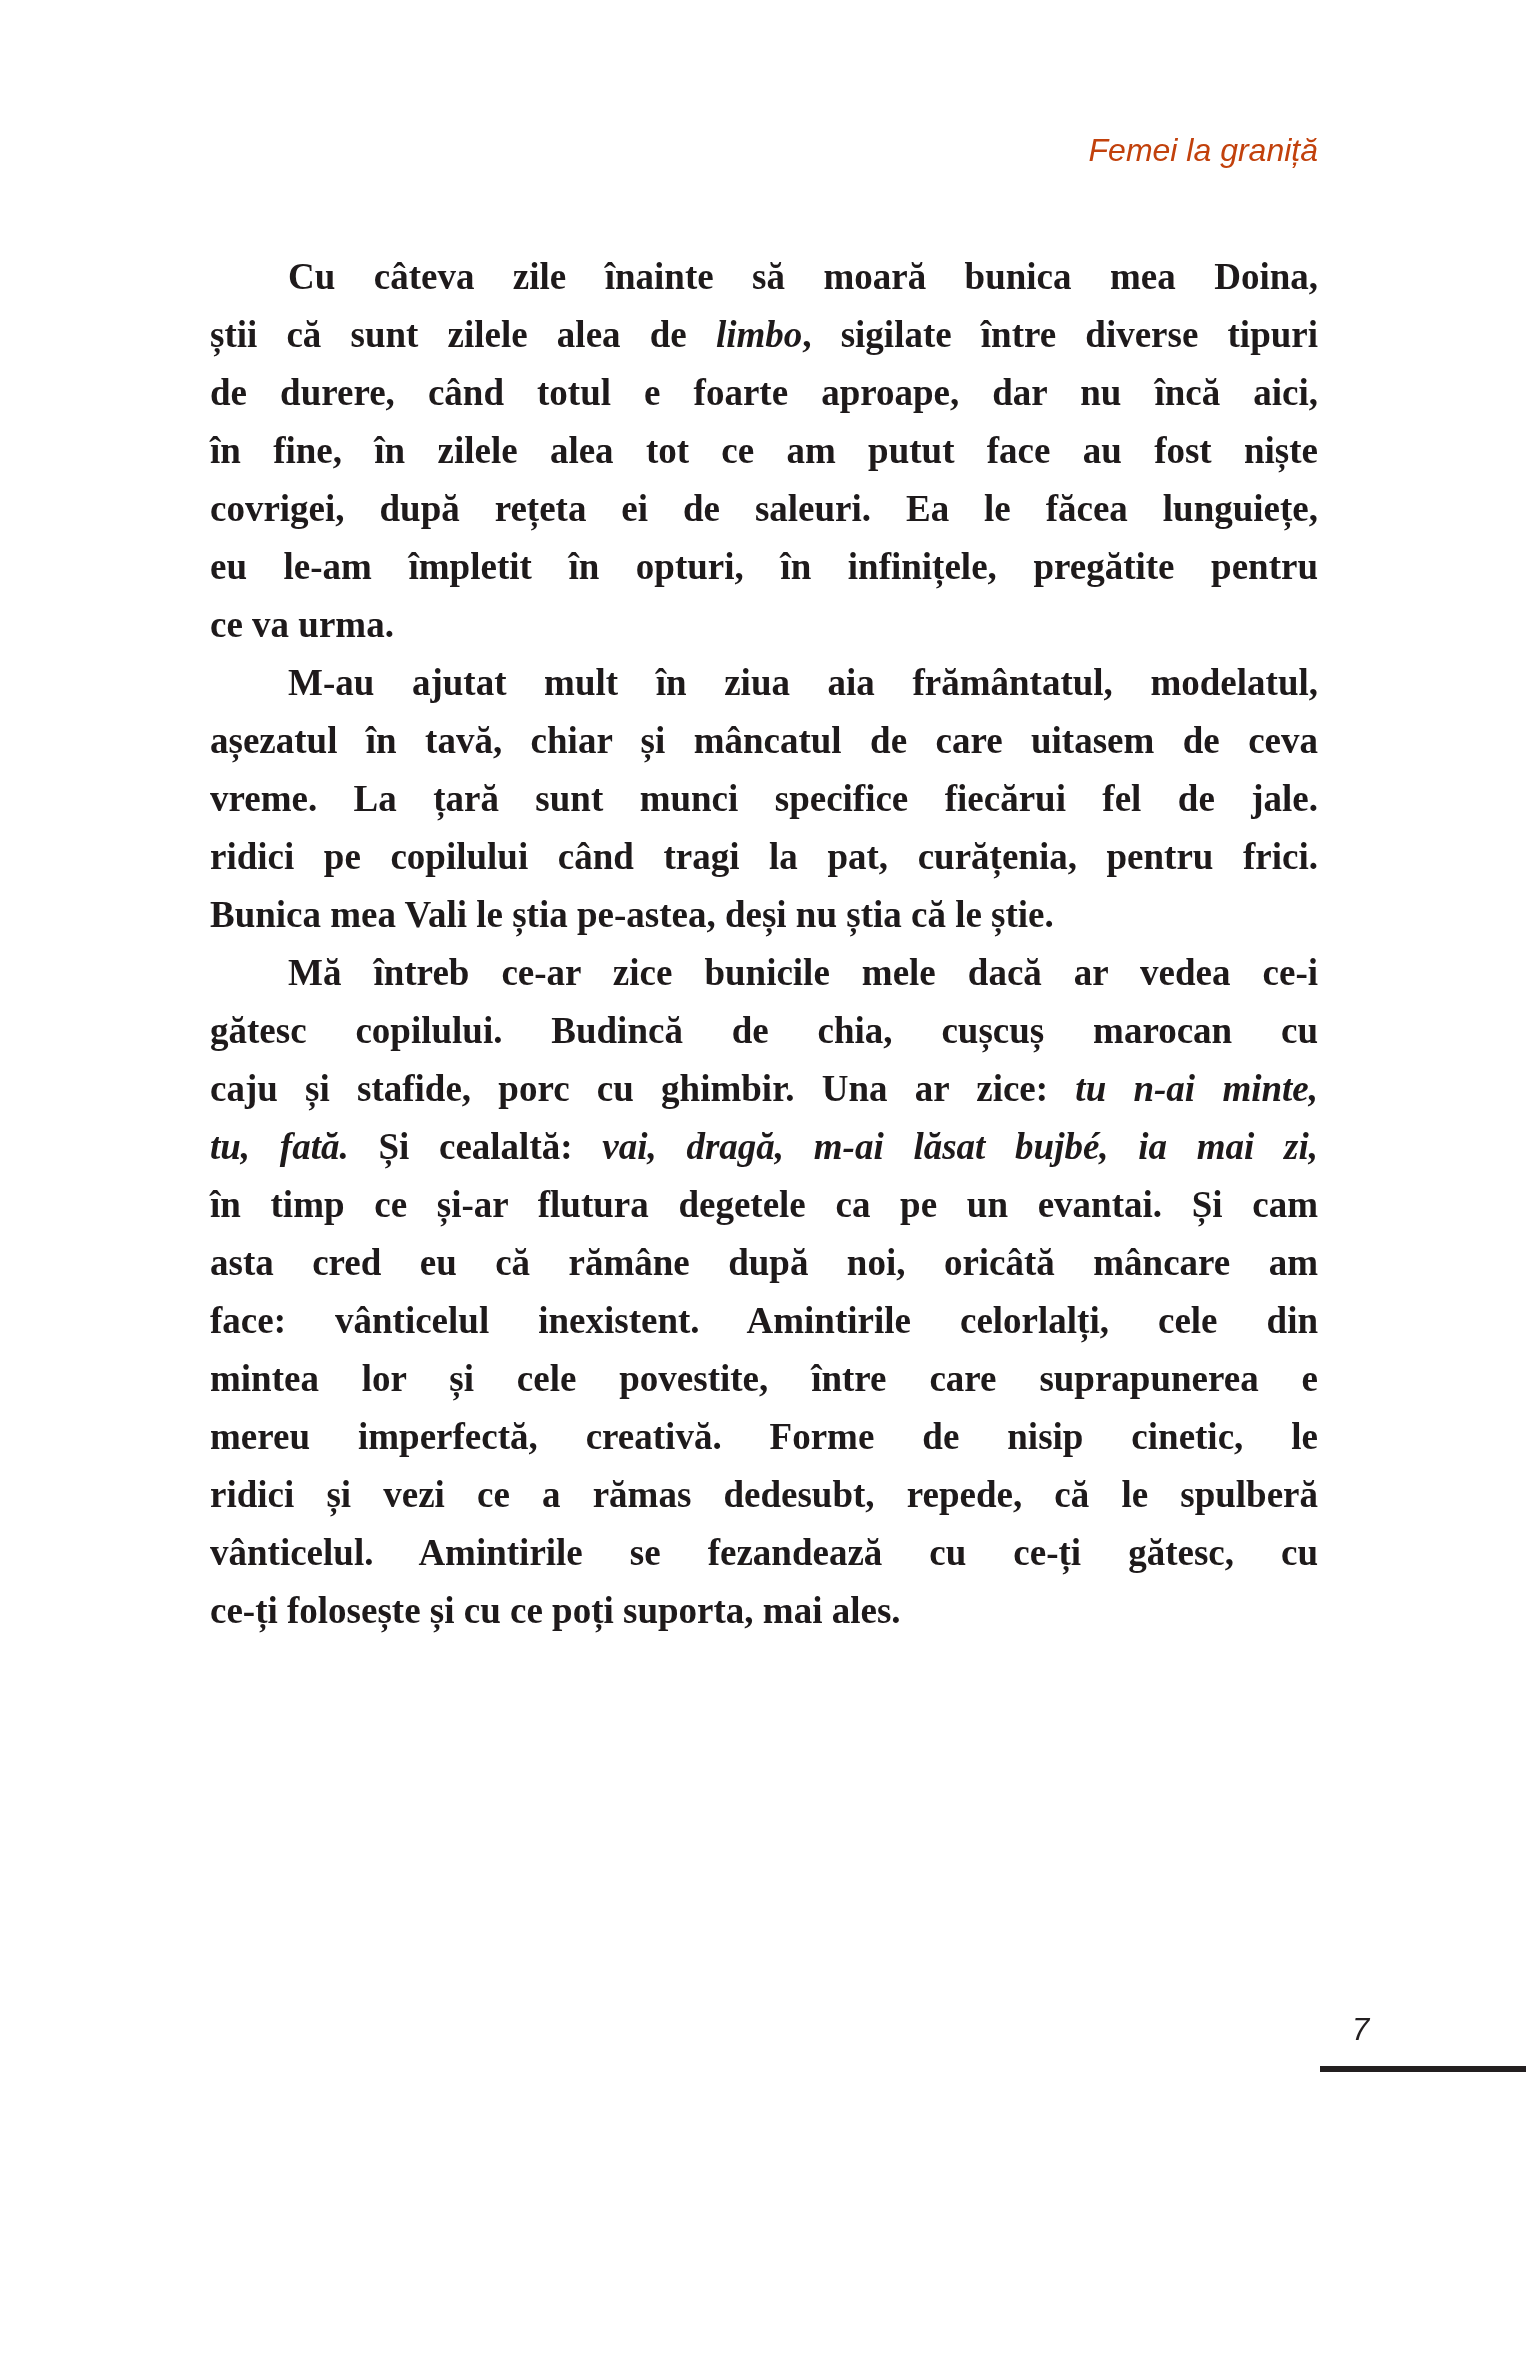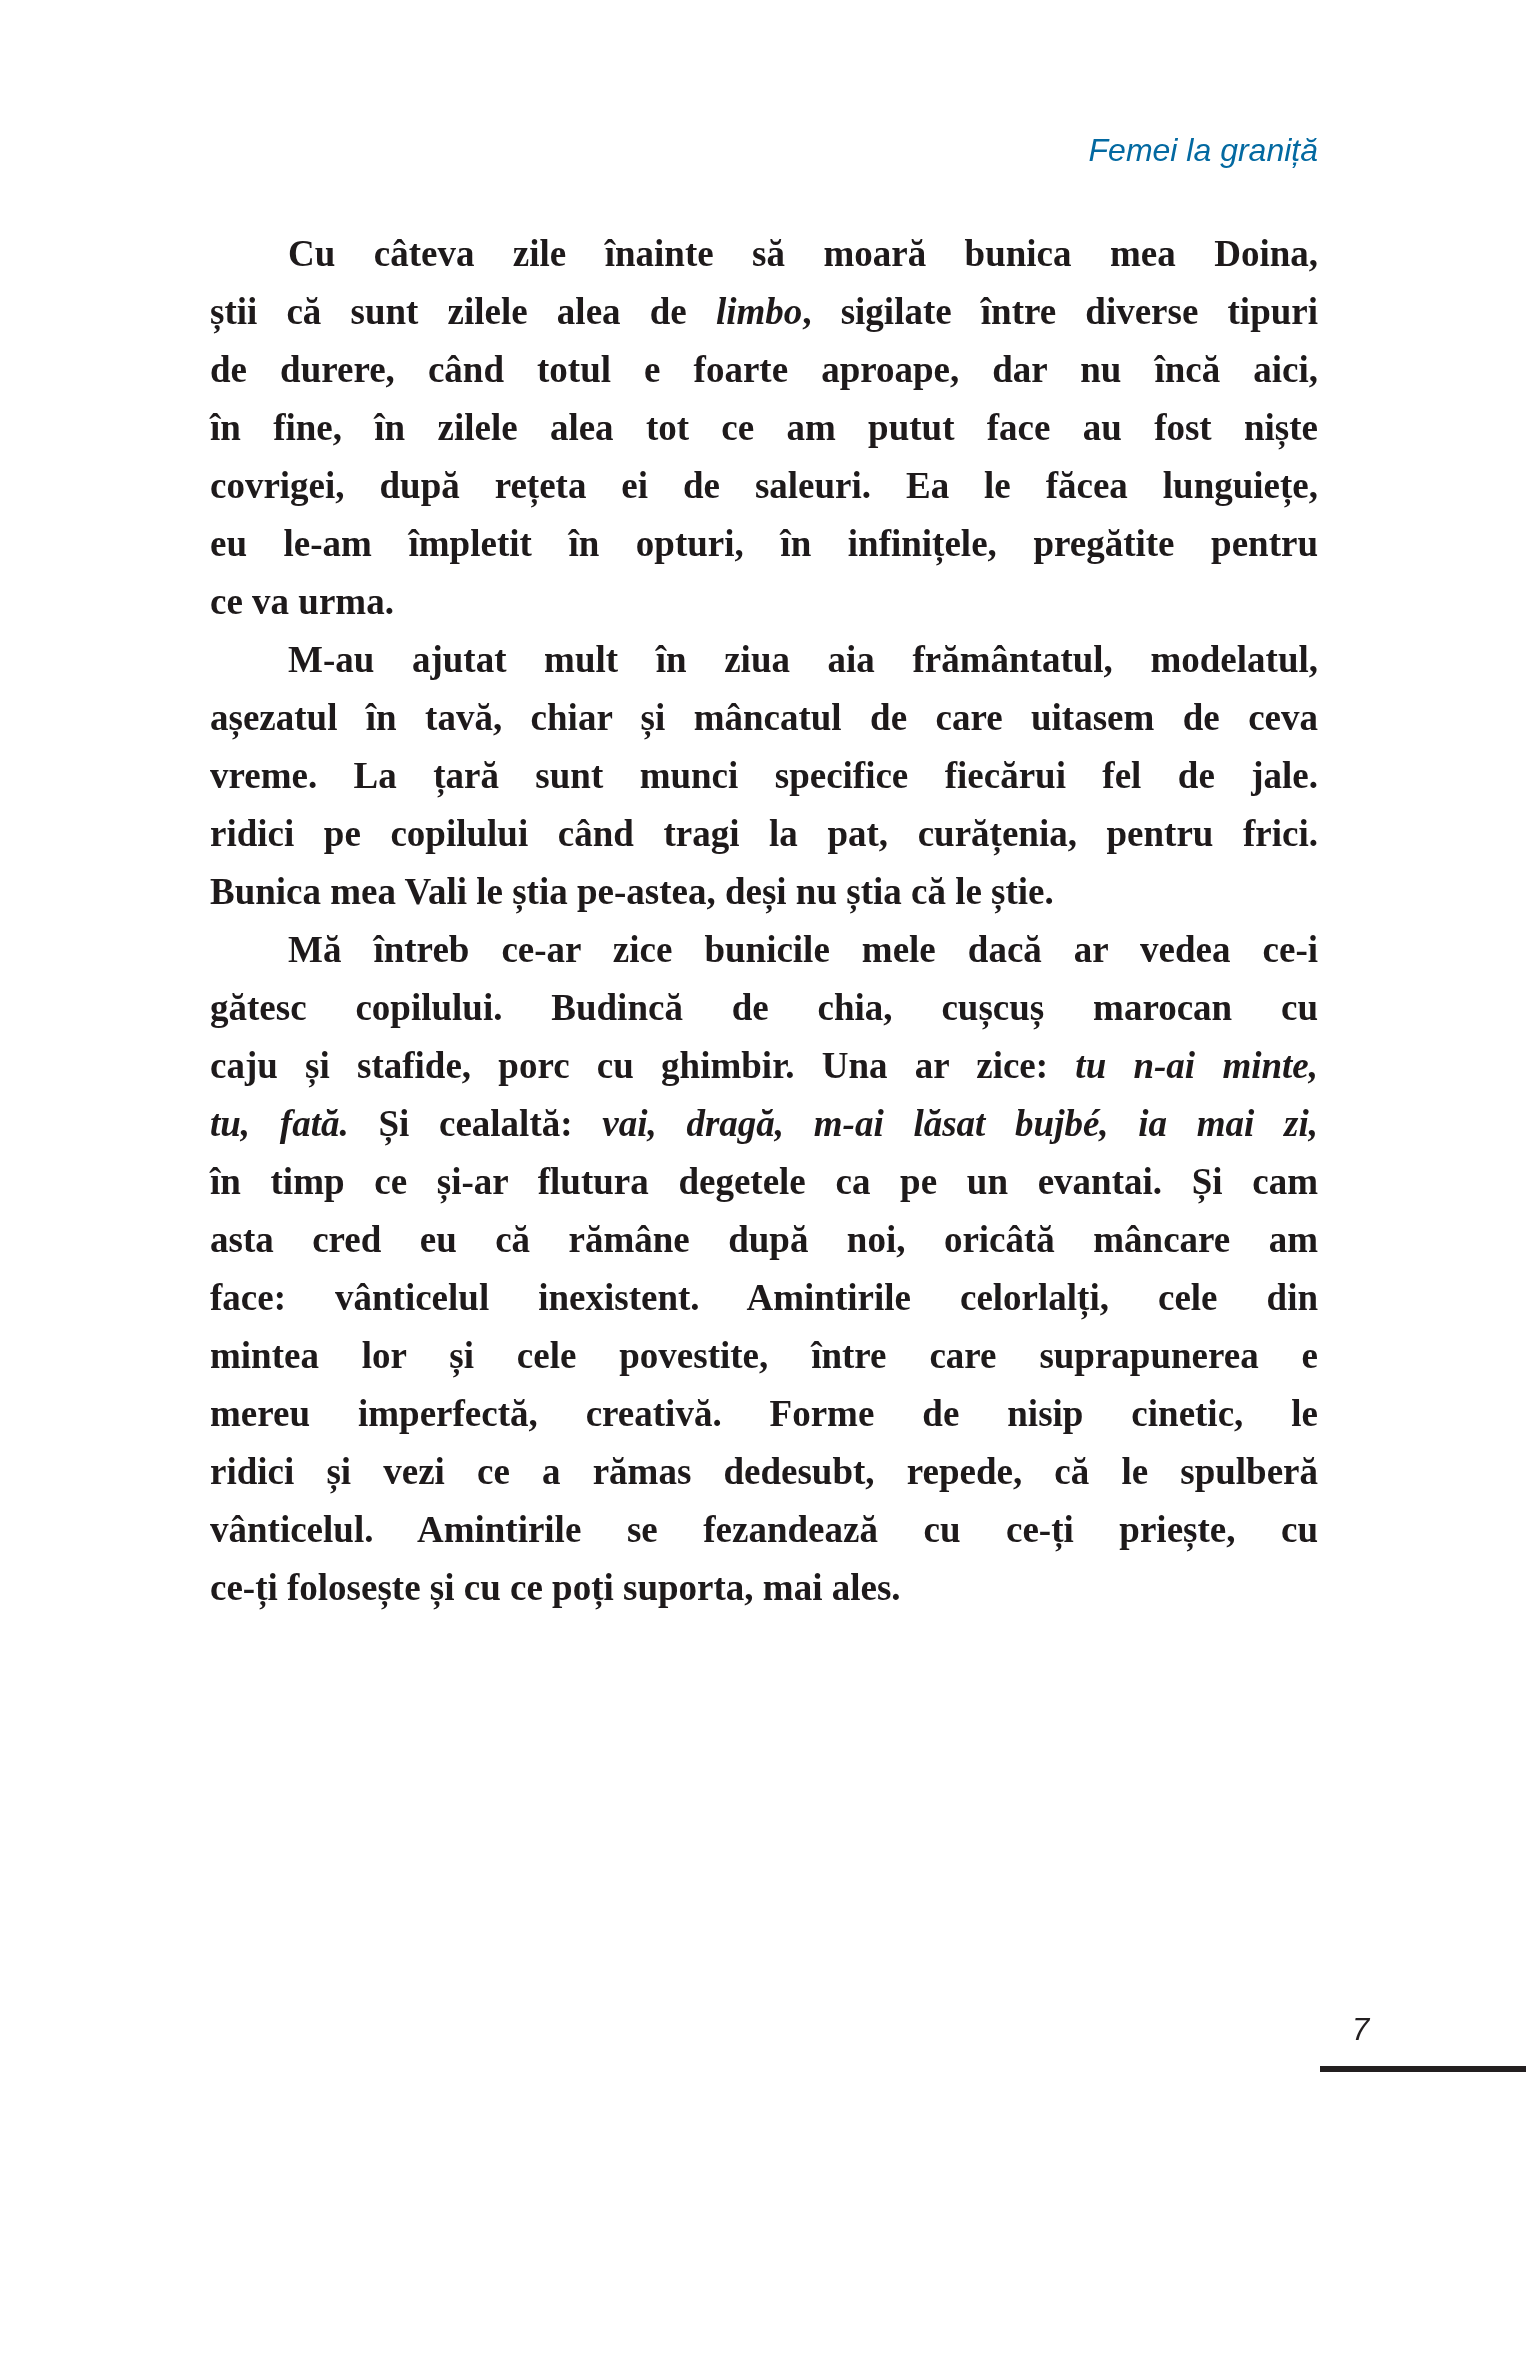--- a/index.html
+++ b/index.html
@@ -20,22 +20,22 @@
     left: 210px;
     top: 130px;
     width: 1108px;
   }
   .running-head {
     font-family: "Liberation Sans", sans-serif;
     font-style: italic;
     font-size: 32px;
     line-height: 40px;
     text-align: right;
-    color: #0369a1;
-    margin-bottom: 55px;
+    color: #c2410c;
+    margin-bottom: 78px;
   }
   .body-text {
     font-family: "Liberation Serif", serif;
     font-size: 37px;
     color: #1e1a1b;
   }
   .para { margin: 0; font-weight: bold; }
   .para + .para { }
   .line {
     line-height: 58px;
@@ -90,20 +90,20 @@
           <div class="line first"><span>Mă întreb ce-ar zice bunicile mele dacă ar vedea ce-i</span></div>
           <div class="line"><span>gătesc copilului. Budincă de chia, cușcuș marocan cu</span></div>
           <div class="line"><span>caju și stafide, porc cu ghimbir. Una ar zice: </span><span class="it">tu n-ai minte,</span></div>
           <div class="line"><span class="it">tu, fată.</span><span> Și cealaltă: </span><span class="it">vai, dragă, m-ai lăsat bujbé, ia mai zi,</span></div>
           <div class="line"><span>în timp ce și-ar flutura degetele ca pe un evantai. Și cam</span></div>
           <div class="line"><span>asta cred eu că rămâne după noi, oricâtă mâncare am</span></div>
           <div class="line"><span>face: vânticelul inexistent. Amintirile celorlalți, cele din</span></div>
           <div class="line"><span>mintea lor și cele povestite, între care suprapunerea e</span></div>
           <div class="line"><span>mereu imperfectă, creativă. Forme de nisip cinetic, le</span></div>
           <div class="line"><span>ridici și vezi ce a rămas dedesubt, repede, că le spulberă</span></div>
-          <div class="line"><span>vânticelul. Amintirile se fezandează cu ce-ți priește, cu</span></div>
+          <div class="line"><span>vânticelul. Amintirile se fezandează cu ce-ți gătesc, cu</span></div>
           <div class="line last"><span>ce-ți folosește și cu ce poți suporta, mai ales.</span></div>
         </div>
       </div>
   </div>
   <div class="page-number">7</div>
   <div class="footer-rule"></div>
 </div>
 
 </body></html>

